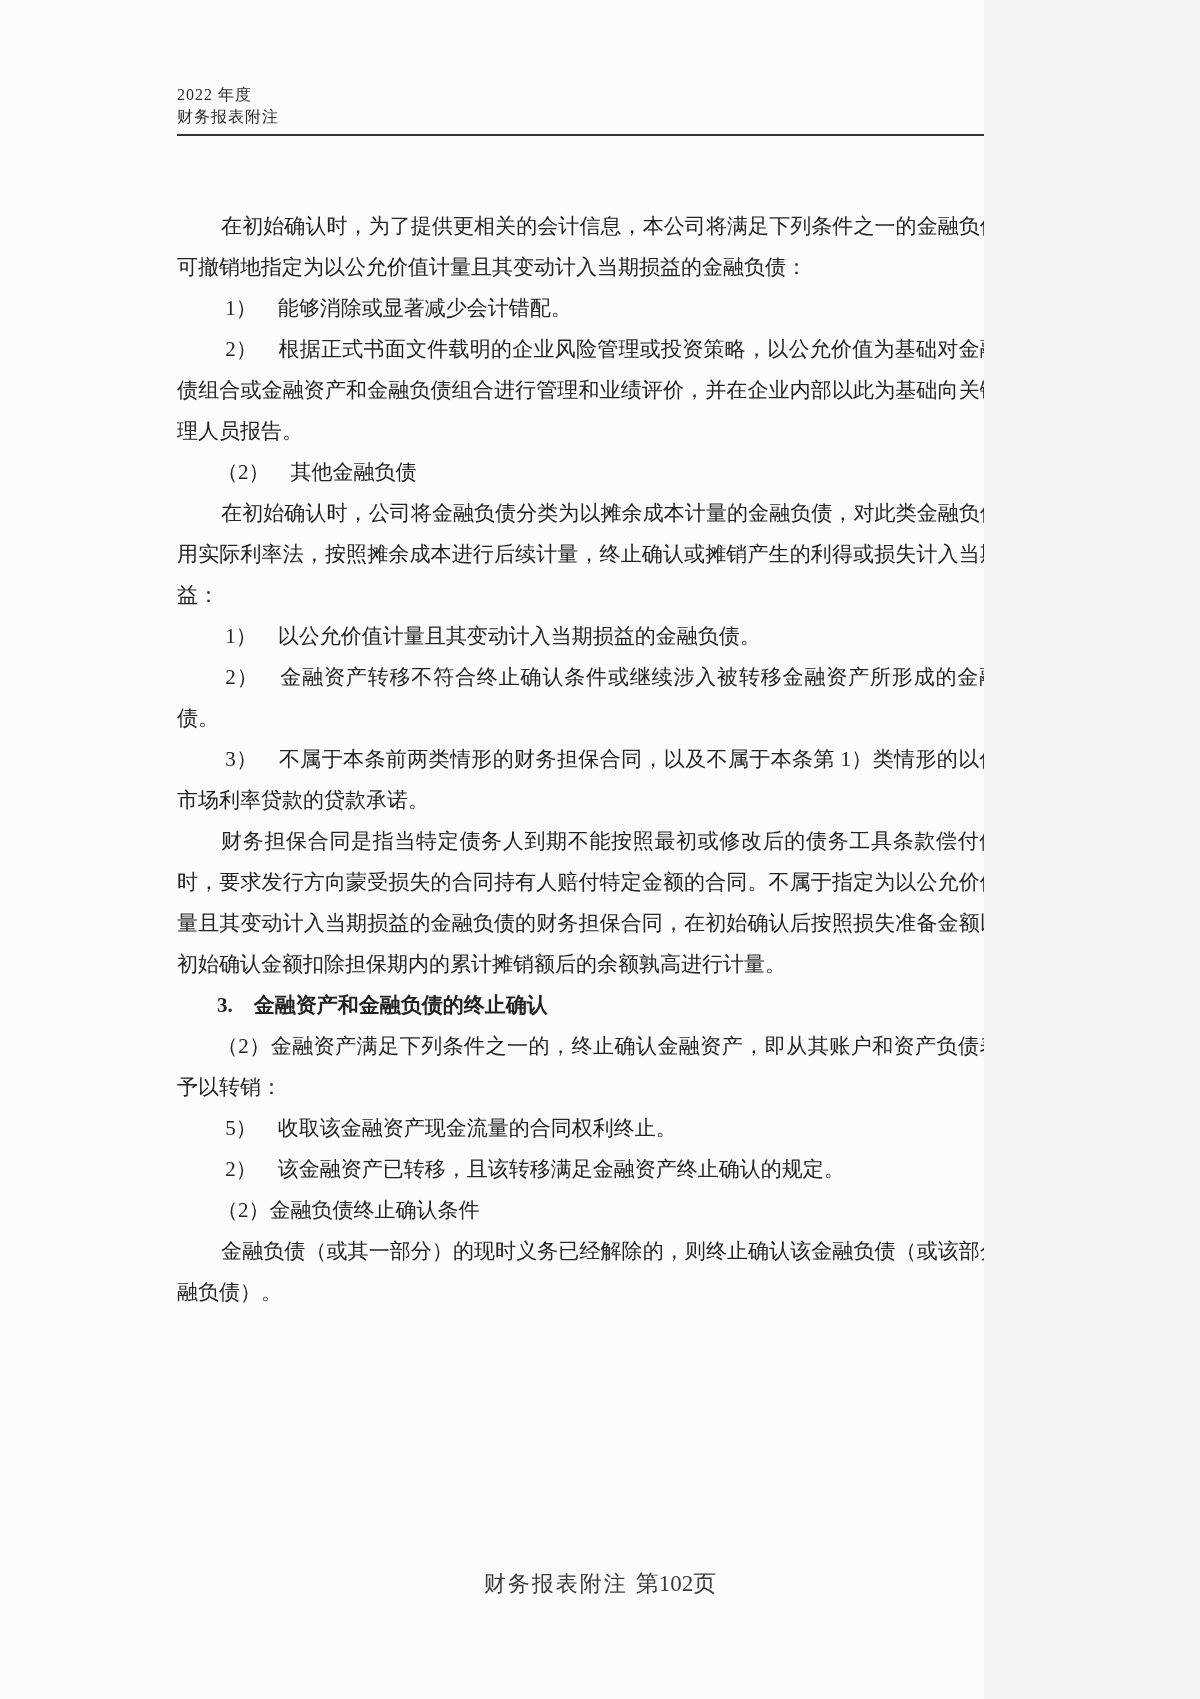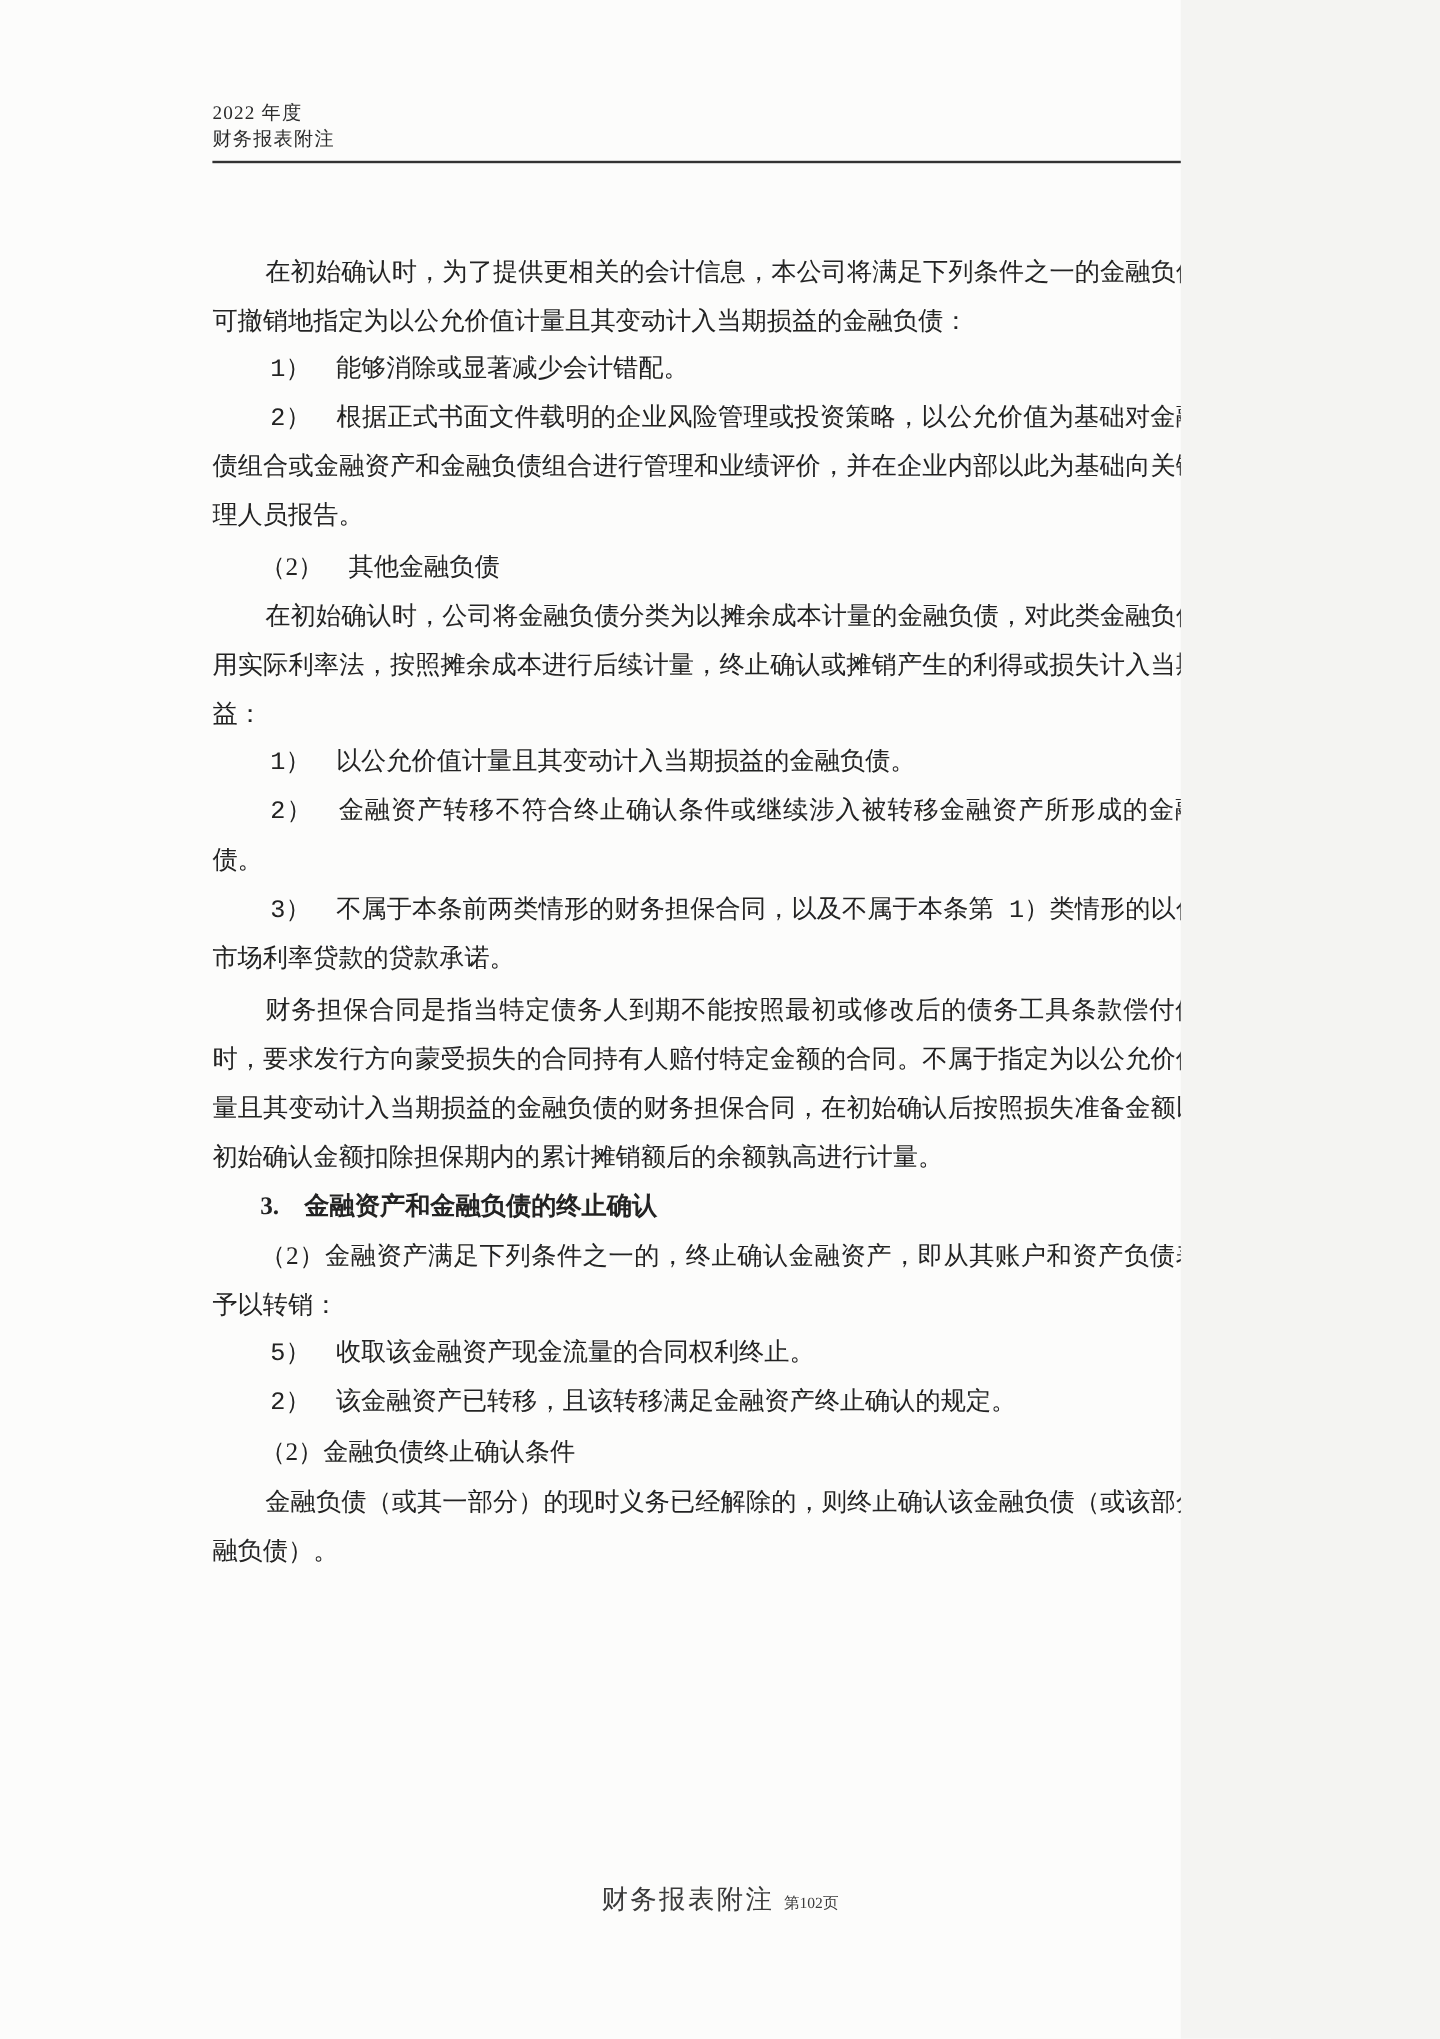--- a/index.html
+++ b/index.html
@@ -34,33 +34,33 @@
     left: 177px; top: 206px;
     width: 845px;
     font-size: 21px;
     line-height: 41px;
     text-align: justify;
     color: #232323;
   }
   .content p { margin: 0; padding: 0; }
   .cont   { text-indent: 0; }
   .ind    { text-indent: 2.1em; }
-  .nitem  { text-indent: 2.3em; font-family: Liberation Mono, monospace; }
+  .nitem  { text-indent: 2.3em; }
   .pitem  { text-indent: 1.9em; }
   .heading{ text-indent: 1.9em; font-weight: bold; }
   .footer {
     position: absolute;
     left: 0; top: 1568px;
     width: 1200px;
     text-align: center;
     color: #3a3a3a;
     white-space: nowrap;
   }
   .f-label { font-size: 22px; letter-spacing: 2px; }
-  .f-page  { font-size: 13px; margin-left: 8px; }
+  .f-page  { font-size: 23px; margin-left: 8px; }
 </style>
 </head>
 <body>
 
 <div class="page">
 
   <div class="header">
     <div>2022 年度</div>
     <div>财务报表附注</div>
   </div>

